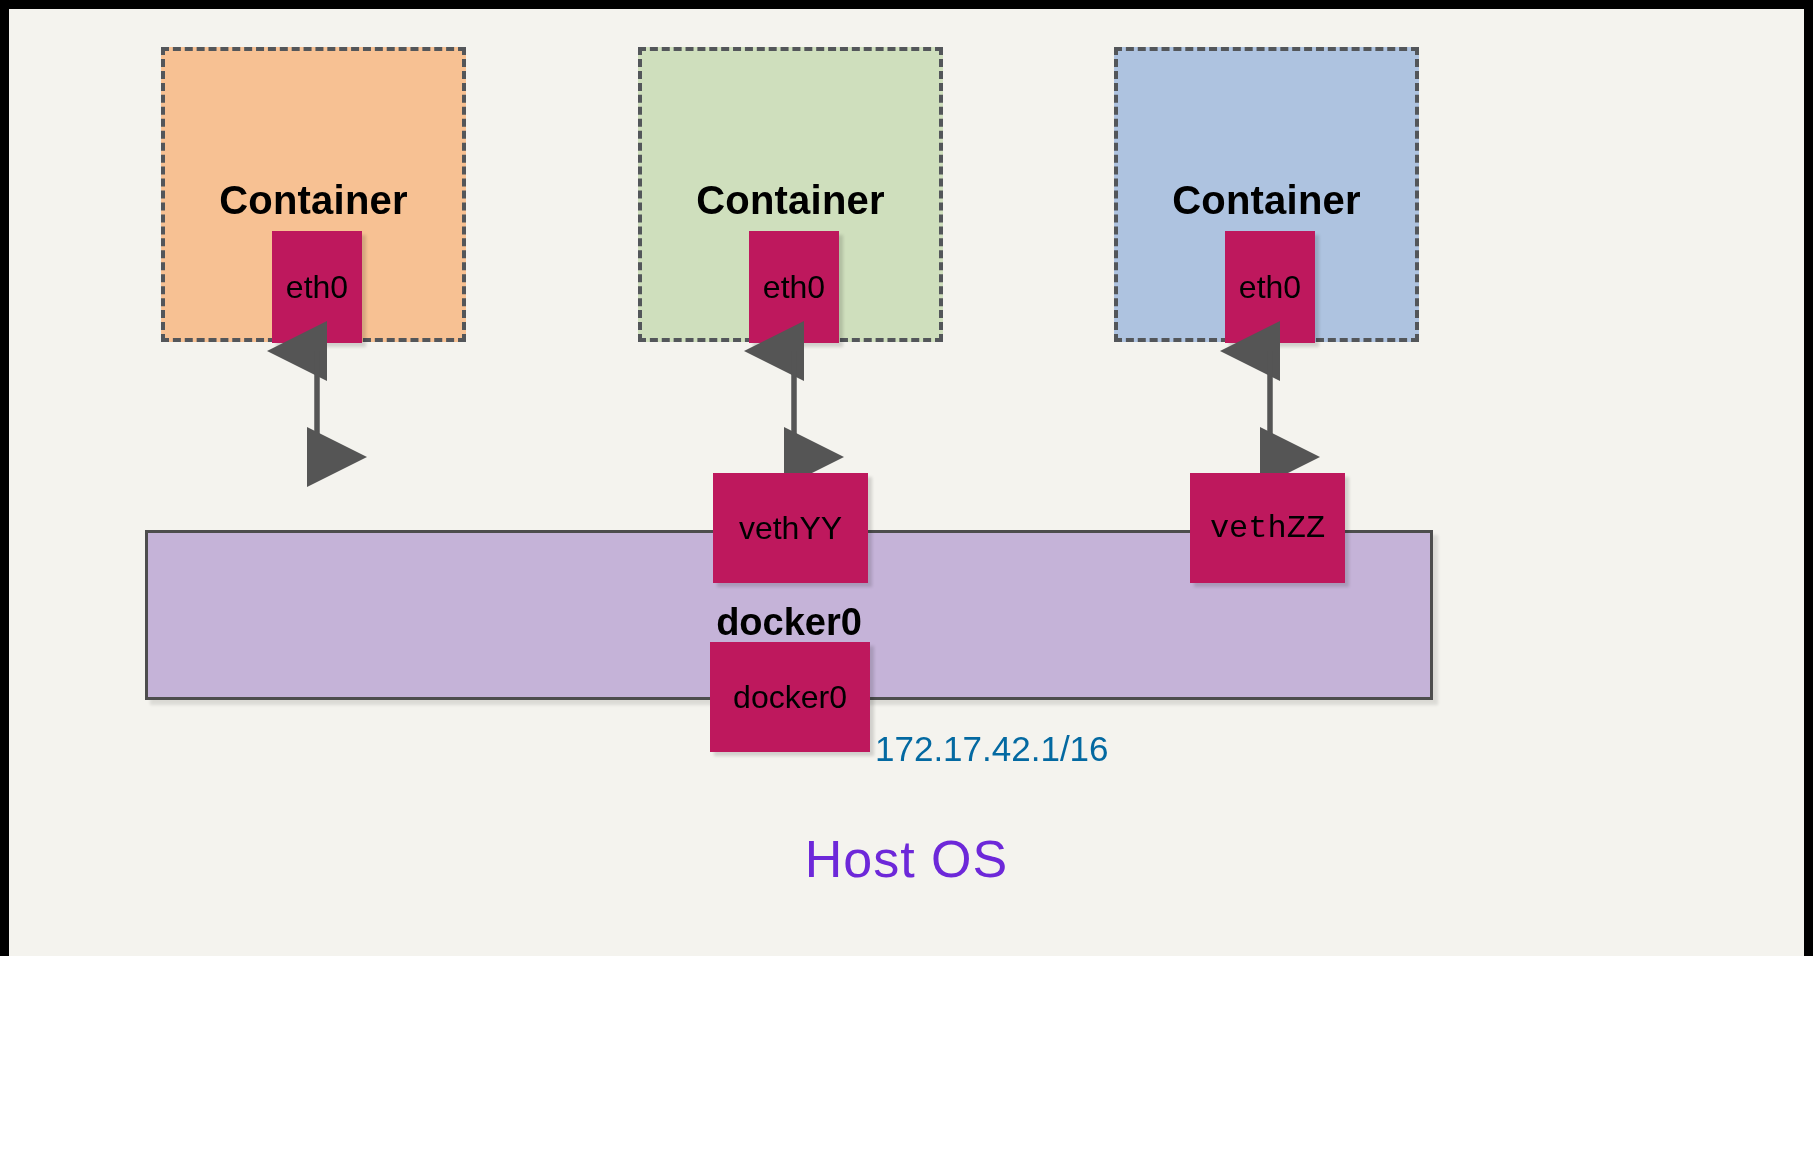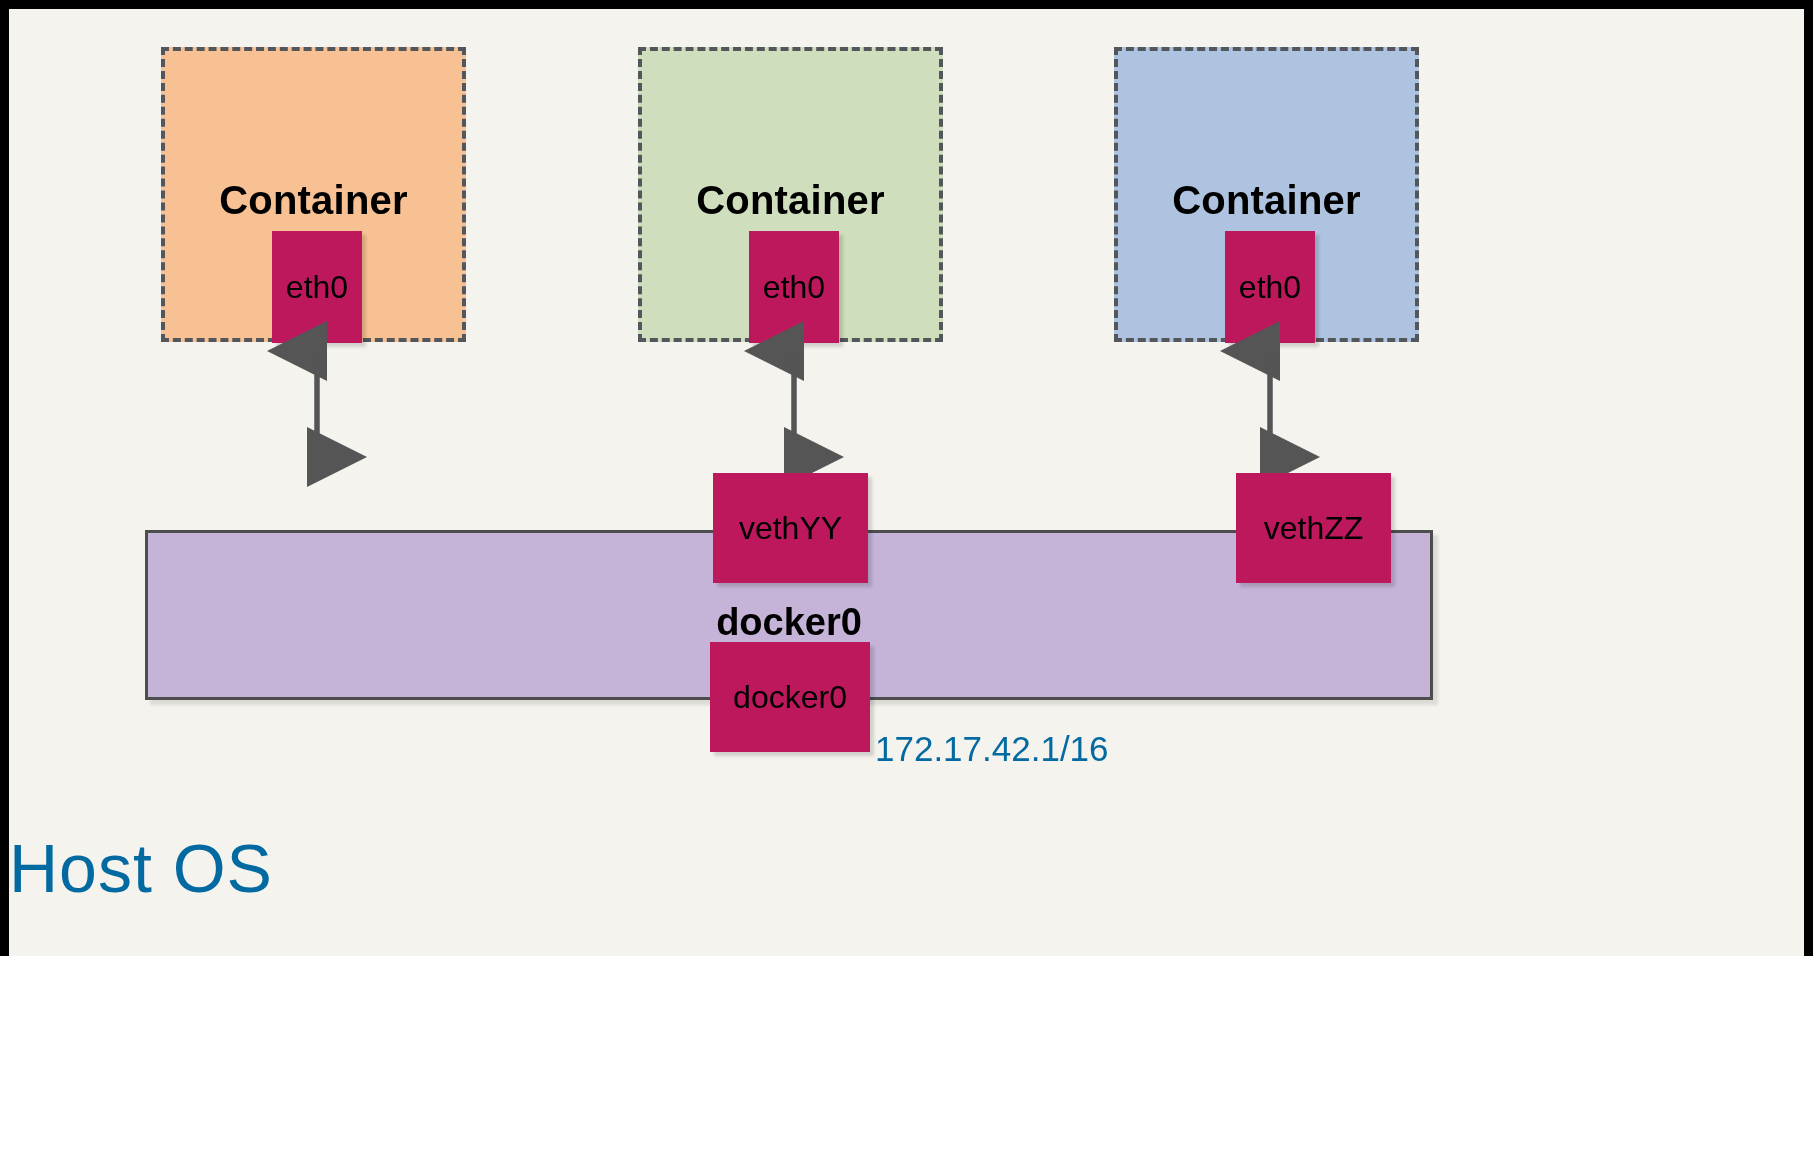--- a/index.html
+++ b/index.html
@@ -93,23 +93,24 @@
   #ip-label {
     position: absolute;
     font-size: 35px;
     color: #0369a1;
     white-space: nowrap;
   }
   #host-os-label {
     position: absolute;
     left: 0;
     right: 0;
-    font-size: 68px;
+    text-align: center;
+    font-size: 52px;
     font-weight: 300;
-    color: #0369a1;
+    color: #6d28d9;
     letter-spacing: 1px;
     white-space: nowrap;
   }
 </style>
 </head>
 <body>
 
 <div id="diagram-root">
   <div id="canvas">
 
@@ -173,21 +174,21 @@
       <line x1="22" y1="12" x2="22" y2="118" stroke="#555555" stroke-width="5" marker-end="url(#arrowdown3)"></line>
     </svg>
 
     <div id="docker-bridge" style="left:136px; top:521px; width:1288px; height:170px;">
       <div id="docker-bridge-label" style="top:68px;">docker0</div>
     </div>
 
     <div class="iface-box" style="left:704px; top:464px; width:155px; height:110px;justify-content:center;">
       <span>vethYY</span>
     </div>
-    <div class="iface-box" style="left:1227px; top:464px; width:155px; height:110px;">
+    <div class="iface-box" style="left:1181px; top:464px; width:155px; height:110px;font-family:Liberation Mono, monospace;">
       <span>vethZZ</span>
     </div>
 
     <div class="iface-box" style="left:701px; top:633px; width:160px; height:110px;">
       <span>docker0</span>
     </div>
 
     <div id="ip-label" style="left:866px; top:720px;">172.17.42.1/16</div>
 
     <div id="host-os-label" style="top:820px;">Host OS</div>

